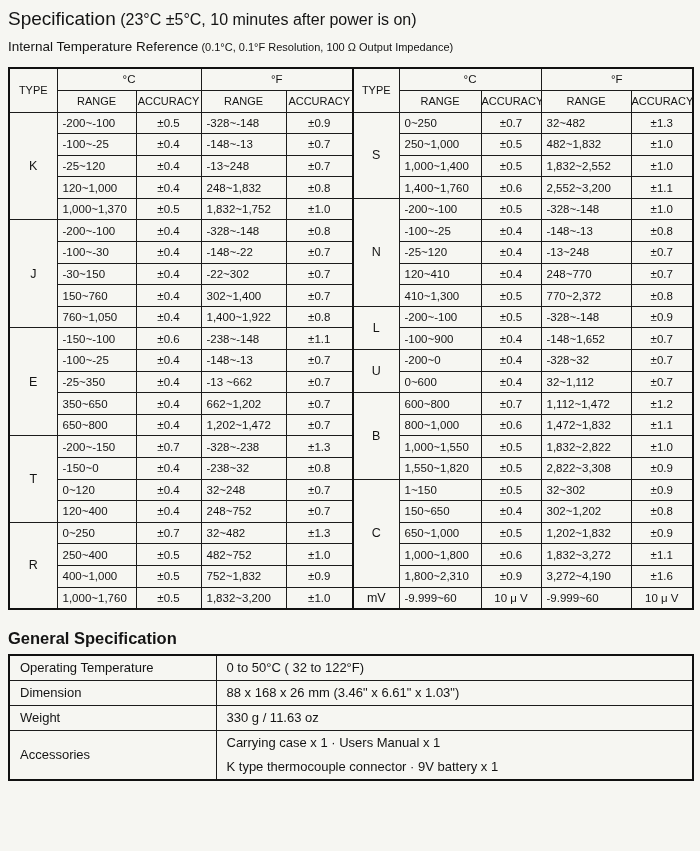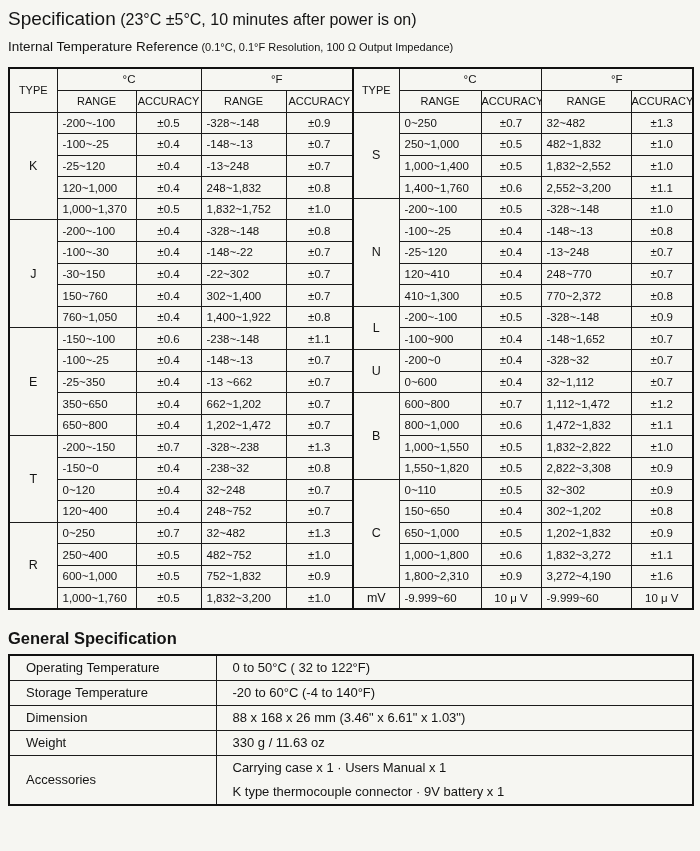--- a/index.html
+++ b/index.html
@@ -49,21 +49,21 @@
     font-size: 16.5px;
   }
   .gen {
     margin-top: 6px;
     width: 684px;
     font-size: 13px;
     border: 2px solid #111;
   }
   .gen td {
     border: 1px solid #1c1c1c;
-    padding: 0 0 0 16px;
+    padding: 0 0 0 10px;
     vertical-align: middle;
   }
   .gen tr.single { height: 24px; }
   .gen tr.double { height: 50px; }
   .gen .gvalue div { line-height: 24px; }
 </style>
 </head>
 <body>
 
 <div class="title-line"><span class="title-bold">Specification</span><span class="title-rest"> (23°C ±5°C, 10 minutes after power is on)</span></div>
@@ -282,21 +282,21 @@
         <td class="acc">±0.5</td>
         <td class="range">2,822~3,308</td>
         <td class="acc">±0.9</td>
       </tr>
       <tr>
         <td class="range">0~120</td>
         <td class="acc">±0.4</td>
         <td class="range">32~248</td>
         <td class="acc divr">±0.7</td>
         <td rowspan="5" class="type divl">C</td>
-        <td class="range">0~110</td>
+        <td class="range">1~150</td>
         <td class="acc">±0.5</td>
         <td class="range">32~302</td>
         <td class="acc">±0.9</td>
       </tr>
       <tr>
         <td class="range">120~400</td>
         <td class="acc">±0.4</td>
         <td class="range">248~752</td>
         <td class="acc divr">±0.7</td>
         <td class="range">150~650</td>
@@ -319,21 +319,21 @@
         <td class="range">250~400</td>
         <td class="acc">±0.5</td>
         <td class="range">482~752</td>
         <td class="acc divr">±1.0</td>
         <td class="range">1,000~1,800</td>
         <td class="acc">±0.6</td>
         <td class="range">1,832~3,272</td>
         <td class="acc">±1.1</td>
       </tr>
       <tr>
-        <td class="range">600~1,000</td>
+        <td class="range">400~1,000</td>
         <td class="acc">±0.5</td>
         <td class="range">752~1,832</td>
         <td class="acc divr">±0.9</td>
         <td class="range">1,800~2,310</td>
         <td class="acc">±0.9</td>
         <td class="range">3,272~4,190</td>
         <td class="acc">±1.6</td>
       </tr>
       <tr>
         <td class="range">1,000~1,760</td>
@@ -357,26 +357,20 @@
       <col style="width:477px">
   </colgroup>
   <tbody id="gen-body">
       <tr class="single">
         <td class="glabel">Operating Temperature</td>
         <td class="gvalue">
           <div>0 to 50°C ( 32 to 122°F)</div>
         </td>
       </tr>
       <tr class="single">
-        <td class="glabel">Storage Temperature</td>
-        <td class="gvalue">
-          <div>-20 to 60°C (-4 to 140°F)</div>
-        </td>
-      </tr>
-      <tr class="single">
         <td class="glabel">Dimension</td>
         <td class="gvalue">
           <div>88 x 168 x 26 mm (3.46" x 6.61" x 1.03")</div>
         </td>
       </tr>
       <tr class="single">
         <td class="glabel">Weight</td>
         <td class="gvalue">
           <div>330 g / 11.63 oz</div>
         </td>

